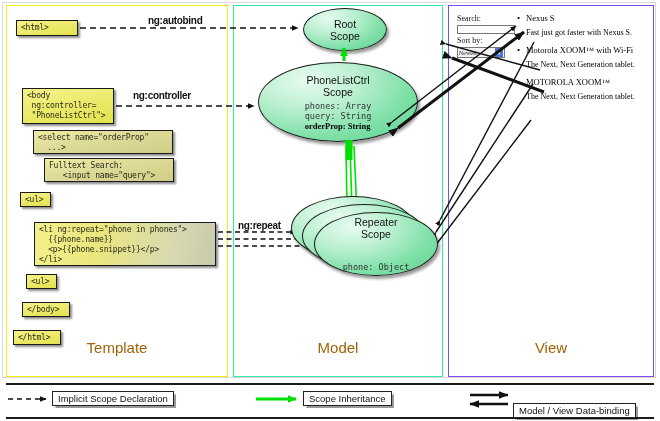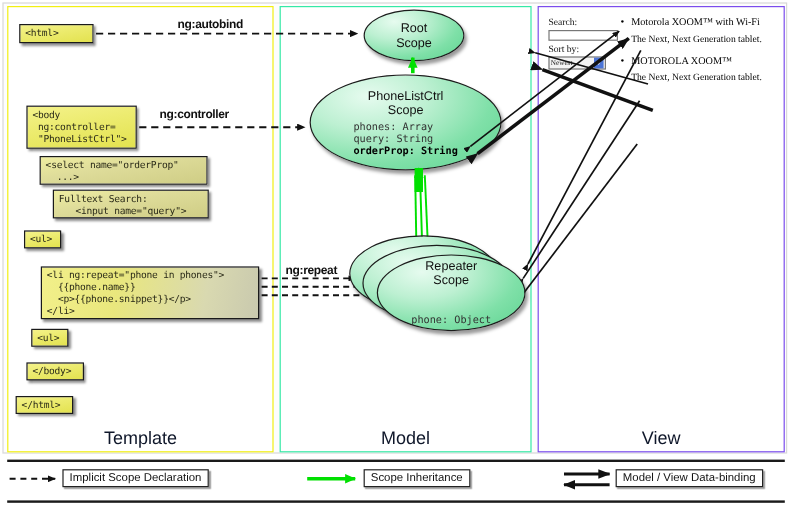--- a/index.html
+++ b/index.html
@@ -11,22 +11,22 @@
   
   .outer-frame{position:absolute;left:2px;top:2px;width:654px;height:376px;
     border:1px solid #d8d8d8;background:#fdfdfd;box-sizing:border-box;}
 
   
   .panel{position:absolute;box-sizing:border-box;background:#ffffff;}
   .panel-template{left:6px;top:5px;width:222px;height:372px;border:1.5px solid #f2ef12;}
   .panel-model{left:233px;top:5px;width:210px;height:372px;border:1.5px solid #35e9a6;}
   .panel-view{left:448px;top:5px;width:206px;height:372px;border:1.5px solid #7b4ded;}
 
-  .panel-label{position:absolute;bottom:2px;width:100%;text-align:center;
-    font-size:15px;color:#0f172a;font-family:"Liberation Sans",sans-serif;}
+  .panel-label{position:absolute;bottom:20px;width:100%;text-align:center;
+    font-size:15px;color:#a16207;font-family:"Liberation Sans",sans-serif;}
   .panel-template .panel-label{text-align:center;}
 
   
   .codebox{position:absolute;box-sizing:border-box;
     background:linear-gradient(170deg,#f4f28a 0%,#eceb6e 45%,#e3e24f 100%);
     border:1.6px solid #1a1a1a;
     box-shadow:2px 2px 2px rgba(0,0,0,.45);
     font-family:"DejaVu Sans Mono","Liberation Mono",monospace;
     font-size:8px;line-height:10px;color:#2a2a18;
     padding:2px 4px;white-space:pre;font-weight:normal;
@@ -40,21 +40,21 @@
 
   
   .ellipse{position:absolute;border-radius:50%;border:1.6px solid #1c1c1c;
     background:radial-gradient(ellipse at 30% 22%, #e6fbef 0%, #bdf0d2 32%, #7fe0a8 66%, #5cd28f 100%);
     box-shadow:2px 3px 3px rgba(0,0,0,.40);
     display:flex;flex-direction:column;align-items:center;justify-content:center;}
   .ellipse .title{font-size:10.5px;color:#111;line-height:12px;text-align:center;
     font-family:"Liberation Sans",sans-serif;}
   .ellipse .props{font-family:"DejaVu Sans Mono","Liberation Mono",monospace;
     font-size:8.5px;line-height:10px;color:#333;margin-top:3px;text-align:left;}
-  .ellipse .props b{color:#000;font-weight:bold;}
+  .ellipse .props b{color:#000;font-weight:bold;font-family:Liberation Serif, serif;}
 
   
   .view-form{position:absolute;left:8px;top:8px;width:88px;
     font-family:"Liberation Serif",serif;font-size:8px;color:#111;}
   .view-form .lbl{font-size:8px;line-height:10px;}
   .view-input{width:58px;height:9px;border:1px solid #777;background:#fff;
     display:block;margin:1px 0 2px 0;box-sizing:border-box;}
   .view-select{width:48px;height:11px;border:1px solid #777;background:#f3f3f3;
     display:flex;align-items:center;justify-content:space-between;box-sizing:border-box;
     font-size:6px;color:#222;padding:0 1px;margin-top:1px;
@@ -157,20 +157,24 @@
       <input class="view-input" type="text" value="" style="">
       <div class="lbl">Sort by:</div>
       <div class="view-select">
         <span>Newest</span>
         <span class="arrowbox">▾</span>
       </div>
     </div>
 
     <div class="phone-list">
       <div class="phone-item">
+        <div class="phone-name">Nexus S</div>
+        <div class="phone-snippet">Fast just got faster with Nexus S.</div>
+      </div>
+      <div class="phone-item">
         <div class="phone-name">Motorola XOOM™ with Wi-Fi</div>
         <div class="phone-snippet">The Next, Next Generation tablet.</div>
       </div>
       <div class="phone-item">
         <div class="phone-name">MOTOROLA XOOM™</div>
         <div class="phone-snippet">The Next, Next Generation tablet.</div>
       </div>
     </div>
   </div>
 
@@ -251,15 +255,15 @@
       <line x1="470" y1="395" x2="508" y2="395" stroke="#111" stroke-width="2.6" marker-end="url(#ah-black-b)"></line>
       <line x1="508" y1="404" x2="470" y2="404" stroke="#111" stroke-width="2.6" marker-end="url(#ah-black-b)"></line>
     </g>
   </svg>
 
   <div class="legend-divider" style="top:383px;"></div>
   <div class="legend-divider" style="top:417px;border-top-width:2px;"></div>
 
   <div class="legend-box" style="left:52px;top:391px;">Implicit Scope Declaration</div>
   <div class="legend-box" style="left:303px;top:391px;">Scope Inheritance</div>
-  <div class="legend-box" style="left:513px;top:391px;">Model / View Data-binding</div>
+  <div class="legend-box" style="left:513px;top:403px;">Model / View Data-binding</div>
 
 </div>
 
 </body></html>

